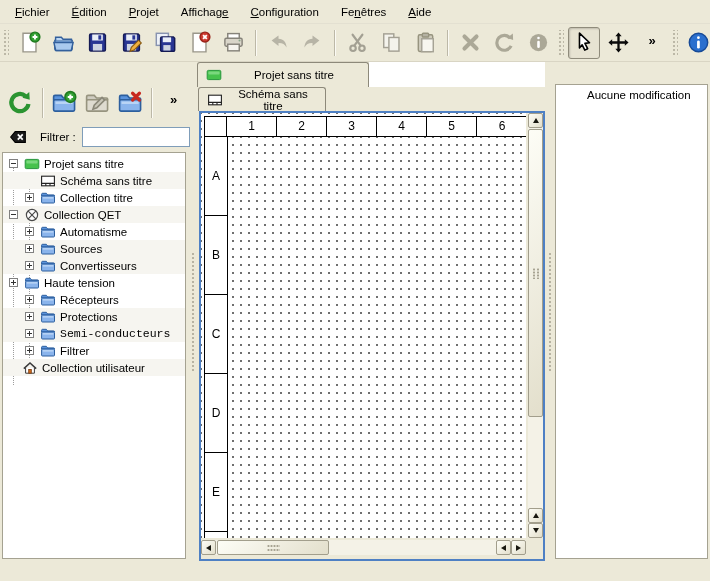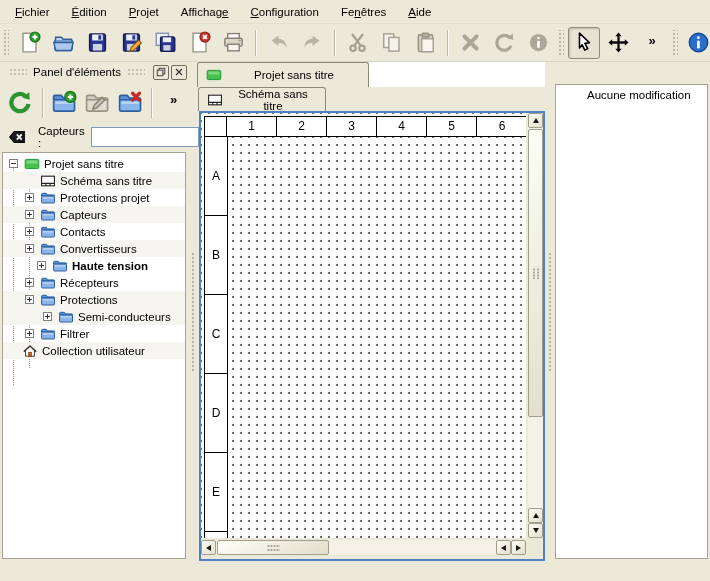--- a/index.html
+++ b/index.html
@@ -319,42 +319,20 @@
               <circle cx="8" cy="8" r="6.4" fill="#2a6fce" stroke="#174a97"></circle>
               <rect x="7" y="3.6" width="1.9" height="2" rx=".95" fill="#fff"></rect>
               <rect x="7" y="6.6" width="1.9" height="5.6" rx=".95" fill="#fff"></rect>
             </svg>
           </span>
         </button>
       </div>
     </div>
 
   <div class="dock" id="leftdock">
-    <div class="dock-title">
-      <span class="dots"></span>
-      <span class="dtitle">Panel d'éléments</span>
-      <span class="dots"></span>
-      <span id="leftdock-btns" style="display:flex">
-          <button class="dock-btn">
-            <span class="icon i12">
-              <svg viewBox="0 0 16 16" xmlns="http://www.w3.org/2000/svg">
-                <rect x="5.5" y="3" width="7.5" height="7.5" fill="none" stroke="#333" stroke-width="1.2"></rect>
-                <rect x="3" y="5.5" width="7.5" height="7.5" fill="#ece9d8" stroke="#333" stroke-width="1.2"></rect>
-              </svg>
-            </span>
-          </button>
-          <button class="dock-btn">
-            <span class="icon i12">
-              <svg viewBox="0 0 16 16" xmlns="http://www.w3.org/2000/svg">
-                <path d="M4 4l8 8M12 4l-8 8" stroke="#333" stroke-width="1.6" fill="none"></path>
-              </svg>
-            </span>
-          </button>
-        </span>
-    </div>
     <div class="panel-toolbar" id="panel-toolbar">
         <button class="pt-btn">
           <span class="icon i26">
             <svg viewBox="0 0 16 16" xmlns="http://www.w3.org/2000/svg">
               <path d="M13.2 8.6a5.3 5.3 0 1 1-1.8-4.9" fill="none" stroke="#2b9431" stroke-width="2.6"></path>
               <path d="M13.7 1.3l.3 4.7-4.5-1.2z" fill="#2b9431"></path>
             </svg>
           </span>
         </button>
         <span class="pt-sep"></span>
@@ -397,21 +375,21 @@
       </div>
     <div class="filter-row">
       <button class="pt-btn" style="width:22px;height:22px">
         <span class="icon" id="filter-clear-ic" style="width:18px;height:18px">
             <svg viewBox="0 0 16 16" xmlns="http://www.w3.org/2000/svg">
               <path d="M1.5 8l4-4.8h9v9.6h-9z" fill="#1c1c1c" stroke="#000"></path>
               <path d="M7.8 5.7l4.4 4.6M12.2 5.7l-4.4 4.6" stroke="#fff" stroke-width="1.5" fill="none"></path>
             </svg>
           </span>
       </button>
-      <span class="filter-label">Capteurs :</span>
+      <span class="filter-label">Filtrer :</span>
       <input class="filter-input" type="text" value="" style="">
     </div>
     <div class="tree" id="tree">
         <div class="tguide" style="left: 10px; top: 11px; height: 221px;"></div>
         <div class="tguide" style="left: 26px; top: 19px; height: 26px;"></div>
         <div class="tguide" style="left: 26px; top: 70px; height: 145px;"></div>
         <div class="trow" style="padding-left: 6px;">
           <span class="expander">
             <svg width="9" height="9" viewBox="0 0 9 9">
               <rect x="0.5" y="0.5" width="8" height="8" fill="#fff" stroke="#808080"></rect>
@@ -443,119 +421,134 @@
               <path d="M2 4.5h5M4.5 2v5" stroke="#333" fill="none"></path>
             </svg>
           </span>
           <span class="icon i16">
             <svg viewBox="0 0 16 16" xmlns="http://www.w3.org/2000/svg">
               <path d="M1.6 6V4.2c0-.5.4-.9.9-.9h3.8l1.4 1.6h6c.5 0 .9.4.9.9V6z" fill="#5a93dd" stroke="#2d5f9e"></path>
               <rect x="1.6" y="6" width="12.9" height="7" rx=".8" fill="#8ab4ec" stroke="#2d5f9e"></rect>
               <rect x="2.8" y="7.1" width="10.5" height="1.5" fill="#b9d4f5"></rect>
             </svg>
           </span>
-          <span class="tlabel">Protections projet</span>
+          <span class="tlabel">Collection titre</span>
+        </div>
+        <div class="trow alt" style="padding-left: 6px;">
+          <span class="expander">
+            <svg width="9" height="9" viewBox="0 0 9 9">
+              <rect x="0.5" y="0.5" width="8" height="8" fill="#fff" stroke="#808080"></rect>
+              <path d="M2 4.5h5" stroke="#333" fill="none"></path>
+            </svg>
+          </span>
+          <span class="icon i16">
+            <svg viewBox="0 0 16 16" xmlns="http://www.w3.org/2000/svg">
+              <circle cx="8" cy="8" r="5.6" fill="#fdfdfd" stroke="#4a4a4a" stroke-width="1.2"></circle>
+              <path d="M4.2 4.2l7.6 7.6M11.8 4.2l-7.6 7.6" stroke="#4a4a4a" stroke-width="1.2" fill="none"></path>
+            </svg>
+          </span>
+          <span class="tlabel">Collection QET</span>
+        </div>
+        <div class="trow" style="padding-left: 22px;">
+          <span class="expander">
+            <svg width="9" height="9" viewBox="0 0 9 9">
+              <rect x="0.5" y="0.5" width="8" height="8" fill="#fff" stroke="#808080"></rect>
+              <path d="M2 4.5h5M4.5 2v5" stroke="#333" fill="none"></path>
+            </svg>
+          </span>
+          <span class="icon i16">
+            <svg viewBox="0 0 16 16" xmlns="http://www.w3.org/2000/svg">
+              <path d="M1.6 6V4.2c0-.5.4-.9.9-.9h3.8l1.4 1.6h6c.5 0 .9.4.9.9V6z" fill="#5a93dd" stroke="#2d5f9e"></path>
+              <rect x="1.6" y="6" width="12.9" height="7" rx=".8" fill="#8ab4ec" stroke="#2d5f9e"></rect>
+              <rect x="2.8" y="7.1" width="10.5" height="1.5" fill="#b9d4f5"></rect>
+            </svg>
+          </span>
+          <span class="tlabel">Automatisme</span>
         </div>
         <div class="trow alt" style="padding-left: 22px;">
           <span class="expander">
             <svg width="9" height="9" viewBox="0 0 9 9">
               <rect x="0.5" y="0.5" width="8" height="8" fill="#fff" stroke="#808080"></rect>
               <path d="M2 4.5h5M4.5 2v5" stroke="#333" fill="none"></path>
             </svg>
           </span>
           <span class="icon i16">
             <svg viewBox="0 0 16 16" xmlns="http://www.w3.org/2000/svg">
               <path d="M1.6 6V4.2c0-.5.4-.9.9-.9h3.8l1.4 1.6h6c.5 0 .9.4.9.9V6z" fill="#5a93dd" stroke="#2d5f9e"></path>
               <rect x="1.6" y="6" width="12.9" height="7" rx=".8" fill="#8ab4ec" stroke="#2d5f9e"></rect>
               <rect x="2.8" y="7.1" width="10.5" height="1.5" fill="#b9d4f5"></rect>
             </svg>
           </span>
-          <span class="tlabel">Capteurs</span>
+          <span class="tlabel">Sources</span>
+        </div>
+        <div class="trow alt" style="padding-left: 22px;">
+          <span class="expander">
+            <svg width="9" height="9" viewBox="0 0 9 9">
+              <rect x="0.5" y="0.5" width="8" height="8" fill="#fff" stroke="#808080"></rect>
+              <path d="M2 4.5h5M4.5 2v5" stroke="#333" fill="none"></path>
+            </svg>
+          </span>
+          <span class="icon i16">
+            <svg viewBox="0 0 16 16" xmlns="http://www.w3.org/2000/svg">
+              <path d="M1.6 6V4.2c0-.5.4-.9.9-.9h3.8l1.4 1.6h6c.5 0 .9.4.9.9V6z" fill="#5a93dd" stroke="#2d5f9e"></path>
+              <rect x="1.6" y="6" width="12.9" height="7" rx=".8" fill="#8ab4ec" stroke="#2d5f9e"></rect>
+              <rect x="2.8" y="7.1" width="10.5" height="1.5" fill="#b9d4f5"></rect>
+            </svg>
+          </span>
+          <span class="tlabel">Convertisseurs</span>
+        </div>
+        <div class="trow" style="padding-left: 6px;">
+          <span class="expander">
+            <svg width="9" height="9" viewBox="0 0 9 9">
+              <rect x="0.5" y="0.5" width="8" height="8" fill="#fff" stroke="#808080"></rect>
+              <path d="M2 4.5h5M4.5 2v5" stroke="#333" fill="none"></path>
+            </svg>
+          </span>
+          <span class="icon i16">
+            <svg viewBox="0 0 16 16" xmlns="http://www.w3.org/2000/svg">
+              <path d="M1.6 6V4.2c0-.5.4-.9.9-.9h3.8l1.4 1.6h6c.5 0 .9.4.9.9V6z" fill="#5a93dd" stroke="#2d5f9e"></path>
+              <rect x="1.6" y="6" width="12.9" height="7" rx=".8" fill="#8ab4ec" stroke="#2d5f9e"></rect>
+              <rect x="2.8" y="7.1" width="10.5" height="1.5" fill="#b9d4f5"></rect>
+            </svg>
+          </span>
+          <span class="tlabel">Haute tension</span>
         </div>
         <div class="trow" style="padding-left: 22px;">
           <span class="expander">
             <svg width="9" height="9" viewBox="0 0 9 9">
               <rect x="0.5" y="0.5" width="8" height="8" fill="#fff" stroke="#808080"></rect>
               <path d="M2 4.5h5M4.5 2v5" stroke="#333" fill="none"></path>
             </svg>
           </span>
           <span class="icon i16">
             <svg viewBox="0 0 16 16" xmlns="http://www.w3.org/2000/svg">
               <path d="M1.6 6V4.2c0-.5.4-.9.9-.9h3.8l1.4 1.6h6c.5 0 .9.4.9.9V6z" fill="#5a93dd" stroke="#2d5f9e"></path>
               <rect x="1.6" y="6" width="12.9" height="7" rx=".8" fill="#8ab4ec" stroke="#2d5f9e"></rect>
               <rect x="2.8" y="7.1" width="10.5" height="1.5" fill="#b9d4f5"></rect>
             </svg>
           </span>
-          <span class="tlabel">Contacts</span>
+          <span class="tlabel">Récepteurs</span>
         </div>
         <div class="trow alt" style="padding-left: 22px;">
           <span class="expander">
             <svg width="9" height="9" viewBox="0 0 9 9">
               <rect x="0.5" y="0.5" width="8" height="8" fill="#fff" stroke="#808080"></rect>
               <path d="M2 4.5h5M4.5 2v5" stroke="#333" fill="none"></path>
             </svg>
           </span>
           <span class="icon i16">
             <svg viewBox="0 0 16 16" xmlns="http://www.w3.org/2000/svg">
               <path d="M1.6 6V4.2c0-.5.4-.9.9-.9h3.8l1.4 1.6h6c.5 0 .9.4.9.9V6z" fill="#5a93dd" stroke="#2d5f9e"></path>
               <rect x="1.6" y="6" width="12.9" height="7" rx=".8" fill="#8ab4ec" stroke="#2d5f9e"></rect>
               <rect x="2.8" y="7.1" width="10.5" height="1.5" fill="#b9d4f5"></rect>
             </svg>
           </span>
-          <span class="tlabel">Convertisseurs</span>
-        </div>
-        <div class="trow" style="padding-left: 34px; font-weight: bold;">
-          <span class="expander">
-            <svg width="9" height="9" viewBox="0 0 9 9">
-              <rect x="0.5" y="0.5" width="8" height="8" fill="#fff" stroke="#808080"></rect>
-              <path d="M2 4.5h5M4.5 2v5" stroke="#333" fill="none"></path>
-            </svg>
-          </span>
-          <span class="icon i16">
-            <svg viewBox="0 0 16 16" xmlns="http://www.w3.org/2000/svg">
-              <path d="M1.6 6V4.2c0-.5.4-.9.9-.9h3.8l1.4 1.6h6c.5 0 .9.4.9.9V6z" fill="#5a93dd" stroke="#2d5f9e"></path>
-              <rect x="1.6" y="6" width="12.9" height="7" rx=".8" fill="#8ab4ec" stroke="#2d5f9e"></rect>
-              <rect x="2.8" y="7.1" width="10.5" height="1.5" fill="#b9d4f5"></rect>
-            </svg>
-          </span>
-          <span class="tlabel">Haute tension</span>
-        </div>
-        <div class="trow" style="padding-left: 22px;">
-          <span class="expander">
-            <svg width="9" height="9" viewBox="0 0 9 9">
-              <rect x="0.5" y="0.5" width="8" height="8" fill="#fff" stroke="#808080"></rect>
-              <path d="M2 4.5h5M4.5 2v5" stroke="#333" fill="none"></path>
-            </svg>
-          </span>
-          <span class="icon i16">
-            <svg viewBox="0 0 16 16" xmlns="http://www.w3.org/2000/svg">
-              <path d="M1.6 6V4.2c0-.5.4-.9.9-.9h3.8l1.4 1.6h6c.5 0 .9.4.9.9V6z" fill="#5a93dd" stroke="#2d5f9e"></path>
-              <rect x="1.6" y="6" width="12.9" height="7" rx=".8" fill="#8ab4ec" stroke="#2d5f9e"></rect>
-              <rect x="2.8" y="7.1" width="10.5" height="1.5" fill="#b9d4f5"></rect>
-            </svg>
-          </span>
-          <span class="tlabel">Récepteurs</span>
-        </div>
-        <div class="trow alt" style="padding-left: 22px;">
-          <span class="expander">
-            <svg width="9" height="9" viewBox="0 0 9 9">
-              <rect x="0.5" y="0.5" width="8" height="8" fill="#fff" stroke="#808080"></rect>
-              <path d="M2 4.5h5M4.5 2v5" stroke="#333" fill="none"></path>
-            </svg>
-          </span>
-          <span class="icon i16">
-            <svg viewBox="0 0 16 16" xmlns="http://www.w3.org/2000/svg">
-              <path d="M1.6 6V4.2c0-.5.4-.9.9-.9h3.8l1.4 1.6h6c.5 0 .9.4.9.9V6z" fill="#5a93dd" stroke="#2d5f9e"></path>
-              <rect x="1.6" y="6" width="12.9" height="7" rx=".8" fill="#8ab4ec" stroke="#2d5f9e"></rect>
-              <rect x="2.8" y="7.1" width="10.5" height="1.5" fill="#b9d4f5"></rect>
-            </svg>
-          </span>
           <span class="tlabel">Protections</span>
         </div>
-        <div class="trow alt" style="padding-left: 40px;">
+        <div class="trow alt" style="padding-left: 22px; font-family: Liberation Mono, monospace;">
           <span class="expander">
             <svg width="9" height="9" viewBox="0 0 9 9">
               <rect x="0.5" y="0.5" width="8" height="8" fill="#fff" stroke="#808080"></rect>
               <path d="M2 4.5h5M4.5 2v5" stroke="#333" fill="none"></path>
             </svg>
           </span>
           <span class="icon i16">
             <svg viewBox="0 0 16 16" xmlns="http://www.w3.org/2000/svg">
               <path d="M1.6 6V4.2c0-.5.4-.9.9-.9h3.8l1.4 1.6h6c.5 0 .9.4.9.9V6z" fill="#5a93dd" stroke="#2d5f9e"></path>
               <rect x="1.6" y="6" width="12.9" height="7" rx=".8" fill="#8ab4ec" stroke="#2d5f9e"></rect>

